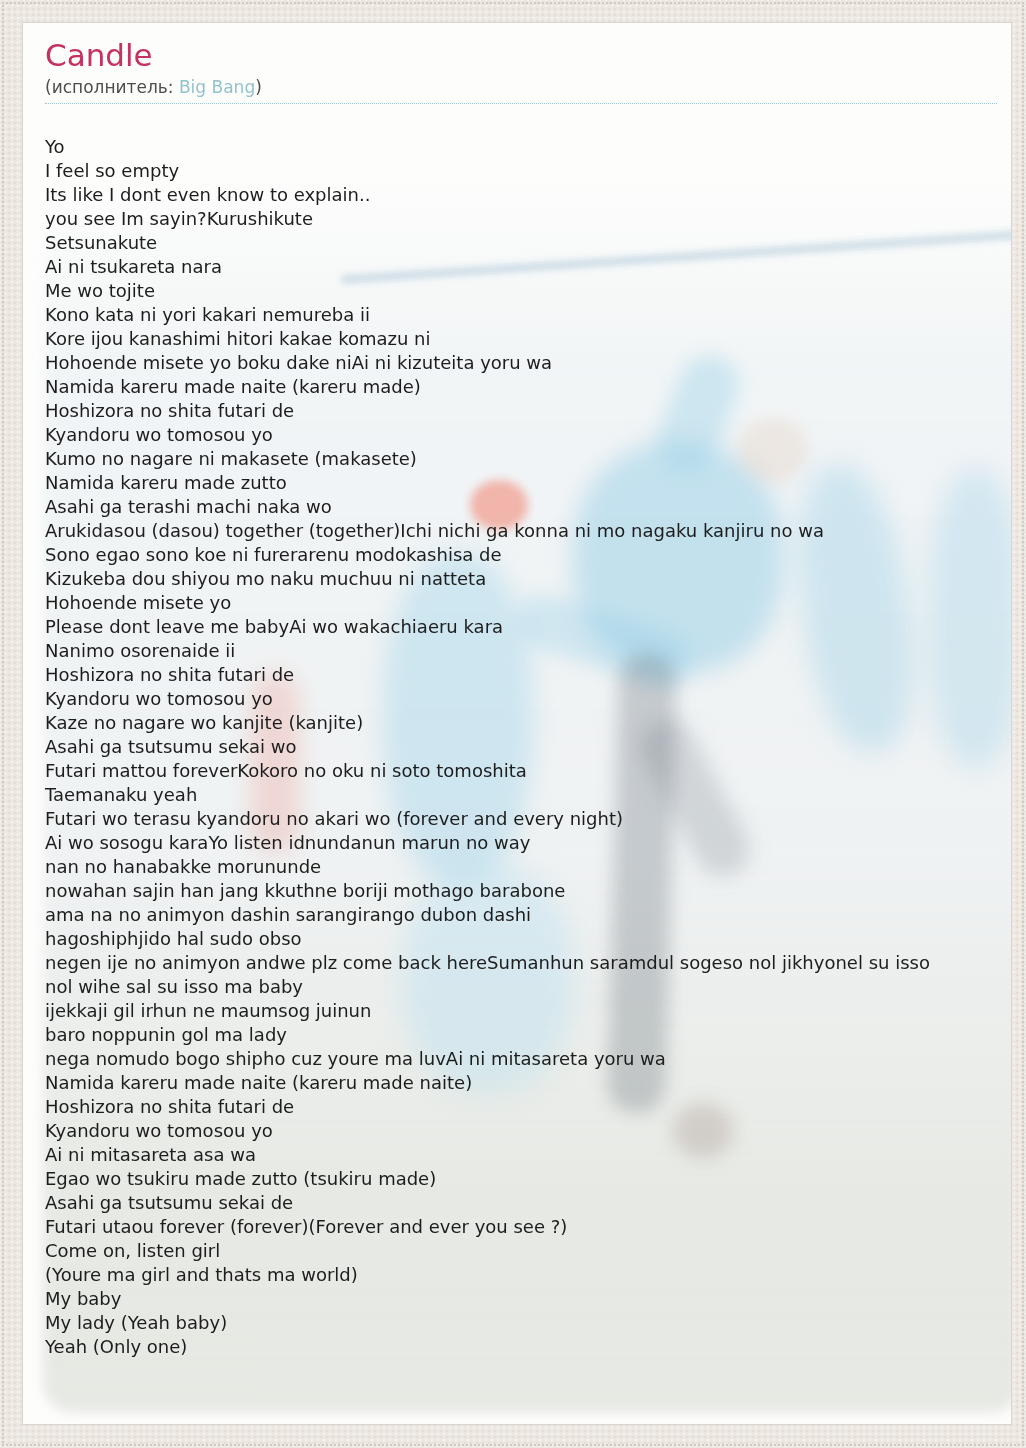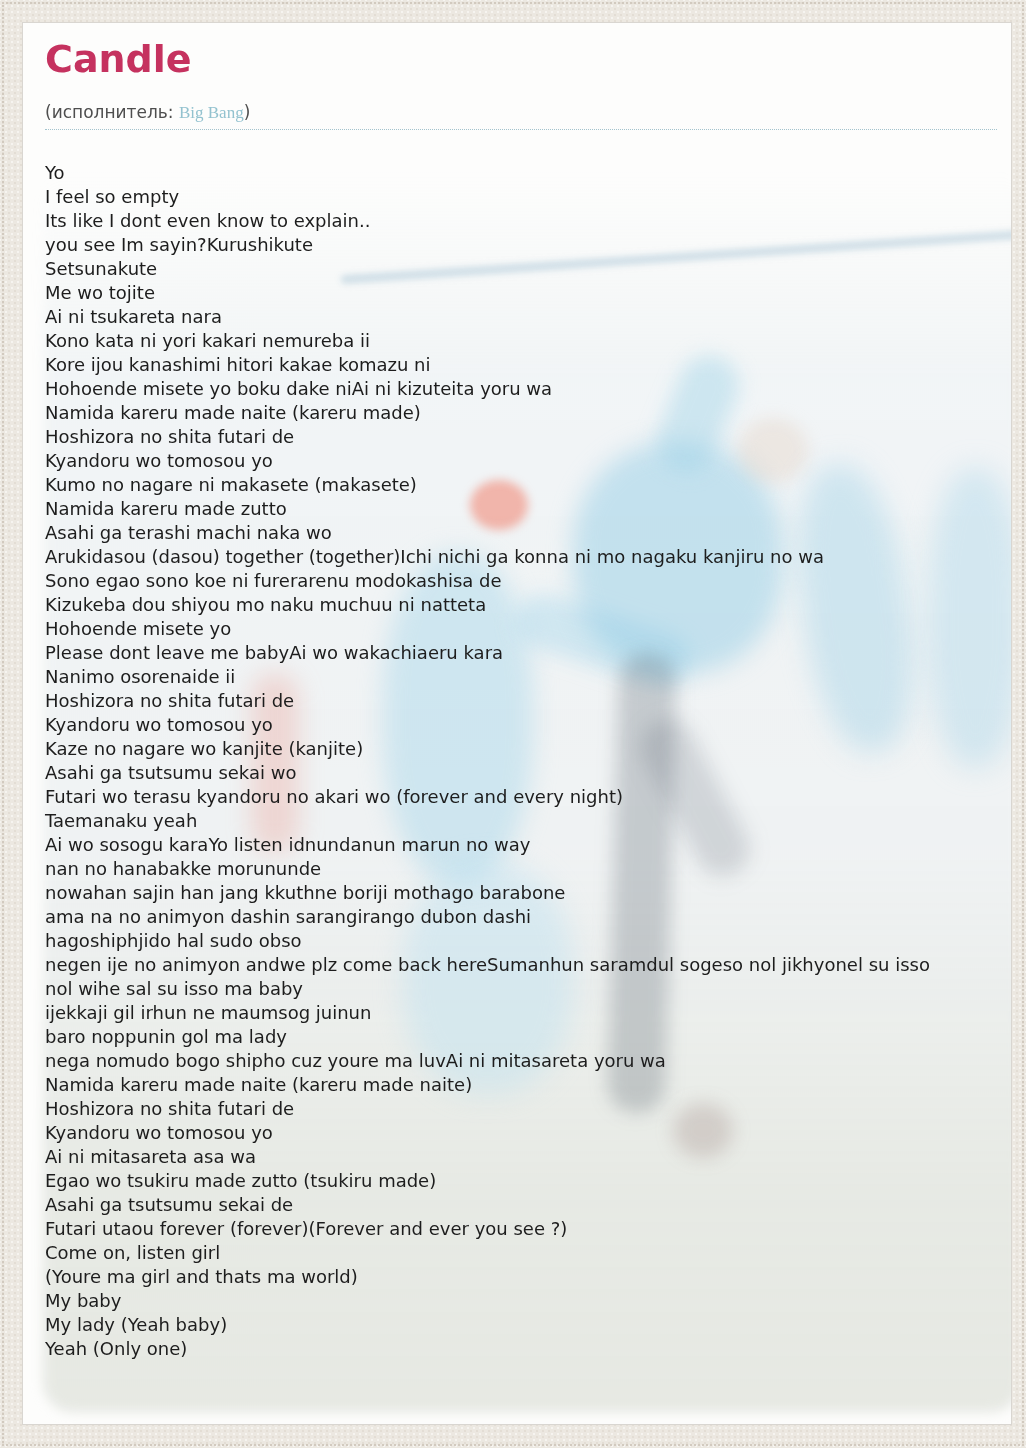--- a/index.html
+++ b/index.html
@@ -48,28 +48,28 @@
   .arm-up { left:645px; top:330px; width:60px;  height:120px; background:rgba(150,208,230,.40); border-radius:30px; filter:blur(10px); transform:rotate(22deg); }
   .head-m { left:715px; top:395px; width:70px;  height:65px;  background:rgba(225,206,188,.35); border-radius:50%; filter:blur(8px); }
   .pants  { left:590px; top:630px; width:58px;  height:460px; background:rgba(86,96,108,.28);  border-radius:28px; filter:blur(9px); transform:rotate(1.5deg); }
   .leg-b  { left:645px; top:690px; width:55px;  height:170px; background:rgba(86,96,108,.20);  border-radius:28px; filter:blur(10px); transform:rotate(-28deg); }
   .shoe   { left:650px; top:1080px; width:60px; height:55px;  background:rgba(130,100,95,.22); border-radius:50%; filter:blur(9px); }
   .fig-r1 { left:780px; top:440px; width:105px; height:290px; background:rgba(150,205,230,.38); border-radius:45%; filter:blur(14px); transform:rotate(-8deg); }
   .fig-r2 { left:905px; top:445px; width:95px;  height:300px; background:rgba(150,205,230,.32); border-radius:45%; filter:blur(14px); }
   
   .content { position:relative; z-index:2; padding:15px 14px 0 22px; }
   .title {
-    margin:0 0 20px 0; font-size:38px; font-weight:700; line-height:1.15;
+    margin:0 0 3px 0; font-size:31px; font-weight:400; line-height:1.15;
     color:var(--title-color,#c5325f);
   }
   .subtitle {
     font-size:17px; color:#4e4e4e; padding-bottom:6px;
     border-bottom:1px dotted #a3c3cd;
   }
-  .artist-link { color:var(--link-color,#93c2cf); text-decoration:none; cursor:pointer;font-family:Liberation Serif, serif; }
+  .artist-link { color:var(--link-color,#93c2cf); text-decoration:none; cursor:pointer; }
   .lyrics {
     margin-top:31px; font-size:18px; line-height:24px;
     color:var(--text-color,#1d1d1d);
   }
   .lyric-line { white-space:nowrap; }
 </style>
 </head>
 <body>
 
 <div class="page">
@@ -102,43 +102,44 @@
         <span>(исполнитель:</span>
         <a class="artist-link" href="#">Big Bang</a><span>)</span>
       </div>
 
       <div class="lyrics">
           <div class="lyric-line">Yo</div>
           <div class="lyric-line">I feel so empty</div>
           <div class="lyric-line">Its like I dont even know to explain..</div>
           <div class="lyric-line">you see Im sayin?Kurushikute</div>
           <div class="lyric-line">Setsunakute</div>
+          <div class="lyric-line">Ai ni tsukareta nara</div>
           <div class="lyric-line">Me wo tojite</div>
-          <div class="lyric-line">Ai ni tsukareta nara</div>
           <div class="lyric-line">Kono kata ni yori kakari nemureba ii</div>
           <div class="lyric-line">Kore ijou kanashimi hitori kakae komazu ni</div>
           <div class="lyric-line">Hohoende misete yo boku dake niAi ni kizuteita yoru wa</div>
           <div class="lyric-line">Namida kareru made naite (kareru made)</div>
           <div class="lyric-line">Hoshizora no shita futari de</div>
           <div class="lyric-line">Kyandoru wo tomosou yo</div>
           <div class="lyric-line">Kumo no nagare ni makasete (makasete)</div>
           <div class="lyric-line">Namida kareru made zutto</div>
           <div class="lyric-line">Asahi ga terashi machi naka wo</div>
           <div class="lyric-line">Arukidasou (dasou) together (together)Ichi nichi ga konna ni mo nagaku kanjiru no wa</div>
           <div class="lyric-line">Sono egao sono koe ni furerarenu modokashisa de</div>
           <div class="lyric-line">Kizukeba dou shiyou mo naku muchuu ni natteta</div>
           <div class="lyric-line">Hohoende misete yo</div>
           <div class="lyric-line">Please dont leave me babyAi wo wakachiaeru kara</div>
           <div class="lyric-line">Nanimo osorenaide ii</div>
           <div class="lyric-line">Hoshizora no shita futari de</div>
           <div class="lyric-line">Kyandoru wo tomosou yo</div>
           <div class="lyric-line">Kaze no nagare wo kanjite (kanjite)</div>
           <div class="lyric-line">Asahi ga tsutsumu sekai wo</div>
+          <div class="lyric-line">Futari mattou foreverKokoro no oku ni soto tomoshita</div>
+          <div class="lyric-line">Taemanaku yeah</div>
           <div class="lyric-line">Futari wo terasu kyandoru no akari wo (forever and every night)</div>
-          <div class="lyric-line">Taemanaku yeah</div>
           <div class="lyric-line">Ai wo sosogu karaYo listen idnundanun marun no way</div>
           <div class="lyric-line">nan no hanabakke morununde</div>
           <div class="lyric-line">nowahan sajin han jang kkuthne boriji mothago barabone</div>
           <div class="lyric-line">ama na no animyon dashin sarangirango dubon dashi</div>
           <div class="lyric-line">hagoshiphjido hal sudo obso</div>
           <div class="lyric-line">negen ije no animyon andwe plz come back hereSumanhun saramdul sogeso nol jikhyonel su isso</div>
           <div class="lyric-line">nol wihe sal su isso ma baby</div>
           <div class="lyric-line">ijekkaji gil irhun ne maumsog juinun</div>
           <div class="lyric-line">baro noppunin gol ma lady</div>
           <div class="lyric-line">nega nomudo bogo shipho cuz youre ma luvAi ni mitasareta yoru wa</div>

